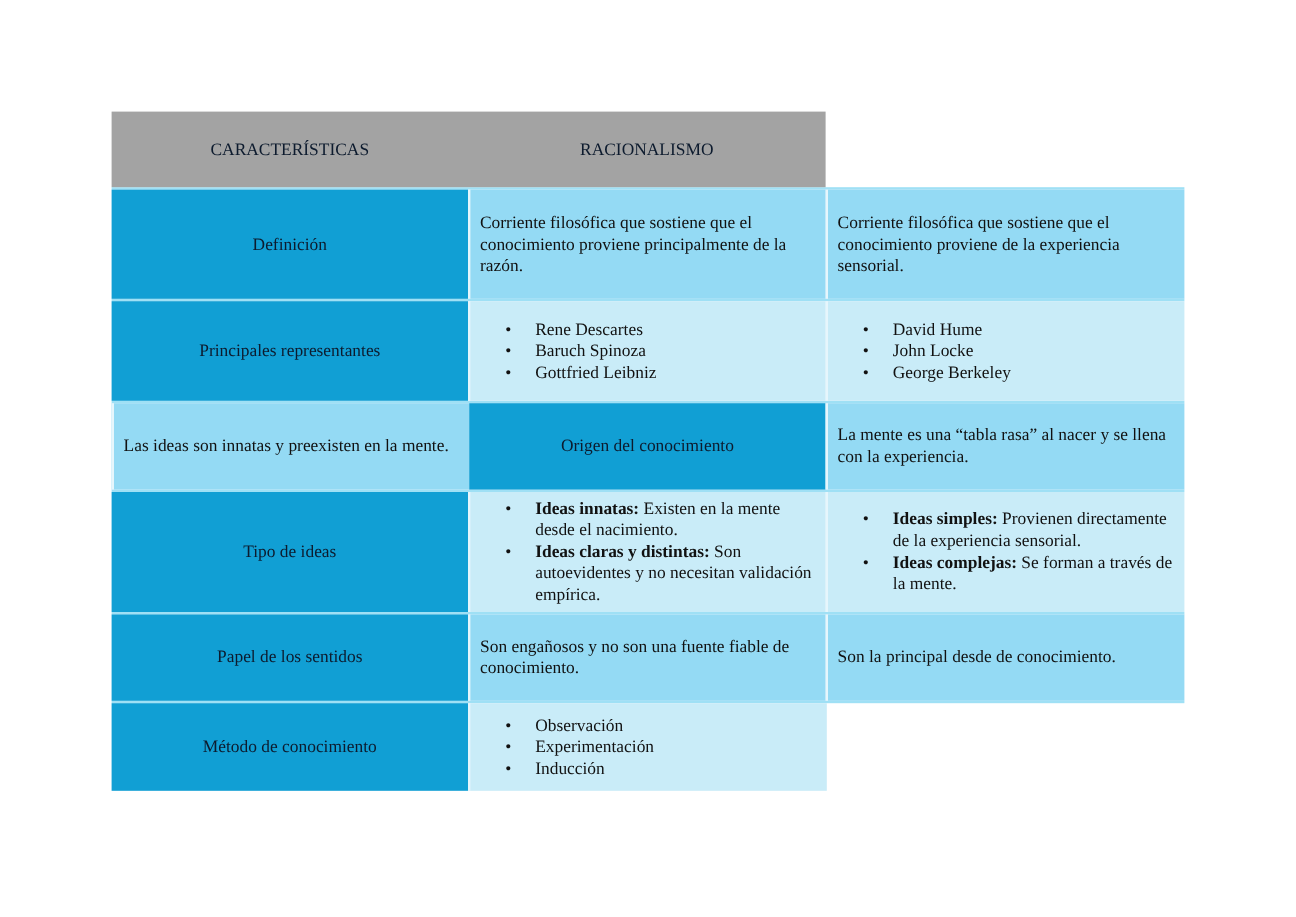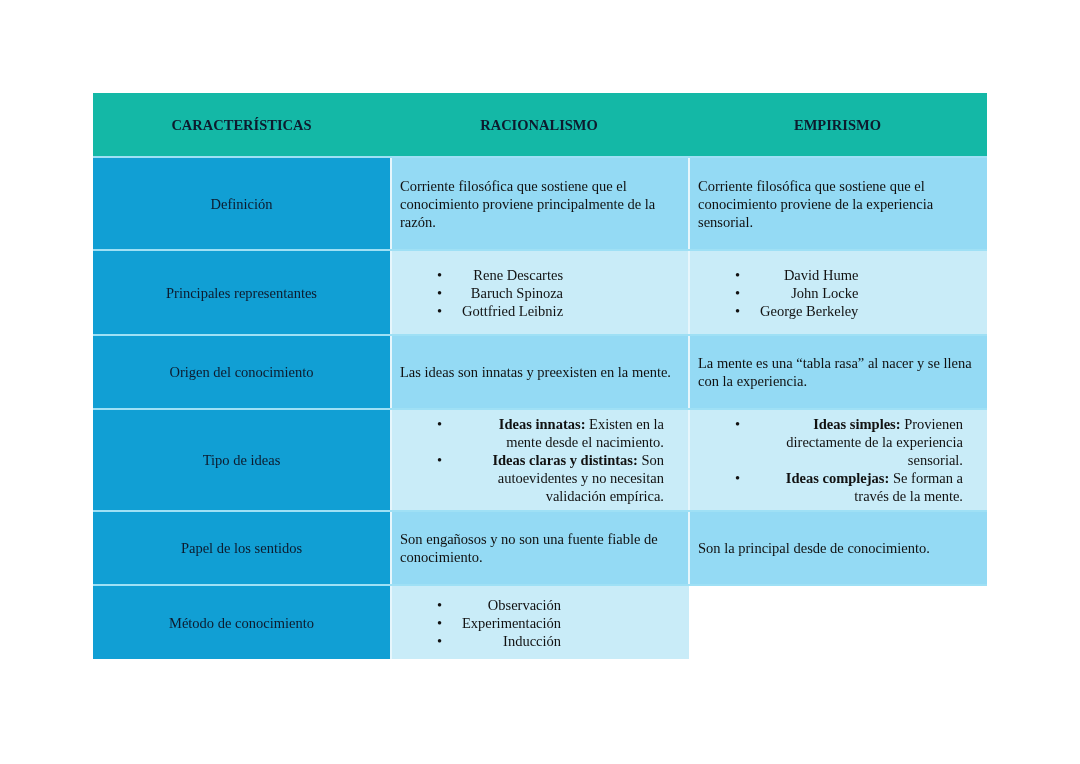--- a/index.html
+++ b/index.html
@@ -15,41 +15,40 @@
     }
     .row { display: flex; }
     .cell {
       box-sizing: border-box;
       display: flex; align-items: center;
       font-size: 14.5px; line-height: 18px;
     }
     .c0 { width: 297px; justify-content: center; text-align: center; font-weight: normal; background: #119fd4; color: #0d1b2e; }
     .c1 { width: 298px; }
     .c2 { width: 299px; }
-    .hdr .cell { background: #14b8a6; justify-content: center; font-weight: bold; color: #0d1b2e; height: 63px; }
+    .hdr .cell { background: #a3a3a3; justify-content: center; font-weight: normal; color: #0d1b2e; height: 63px; }
     .row { border-top: 2px solid #9fe0f5; }
     .hdr { border-top: none; }
     .c1, .c2 { padding: 0 8px; border-left: 2px solid #e6f6fc; }
     .odd .c1, .odd .c2 { background: #94daf4; }
     .even .c1, .even .c2 { background: #c9ecf8; }
-    ul { margin: 16px; padding-left: 46px; list-style: none; text-align: right; }
+    ul { margin: 0; padding-left: 46px; list-style: none; }
     li { position: relative; }
     li::before {
       content: "\2022"; position: absolute; left: -25px; top: 0;
     }
     b { font-weight: bold; }
   </style>
 </head>
 <body>
 
 <div class="table">
   <div class="row hdr">
     <div class="cell c0">CARACTERÍSTICAS</div>
     <div class="cell c1" style="justify-content:center;border-left:none;">RACIONALISMO</div>
-    <div class="cell c2" style="justify-content:center;border-left:none;">EMPIRISMO</div>
   </div>
 
   <div class="row odd" style="height:91px">
     <div class="cell c0">Definición</div>
     <div class="cell c1">Corriente filosófica que sostiene que el conocimiento proviene principalmente de la razón.</div>
     <div class="cell c2">Corriente filosófica que sostiene que el conocimiento proviene de la experiencia sensorial.</div>
   </div>
 
   <div class="row even" style="height:83px">
     <div class="cell c0">Principales representantes</div>
@@ -63,22 +62,22 @@
     <div class="cell c2">
       <ul>
         <li>David Hume</li>
         <li>John Locke</li>
         <li>George Berkeley</li>
       </ul>
     </div>
   </div>
 
   <div class="row odd" style="height:72px">
+    <div class="cell c1">Las ideas son innatas y preexisten en la mente.</div>
     <div class="cell c0">Origen del conocimiento</div>
-    <div class="cell c1">Las ideas son innatas y preexisten en la mente.</div>
     <div class="cell c2">La mente es una “tabla rasa” al nacer y se llena con la experiencia.</div>
   </div>
 
   <div class="row even" style="height:100px">
     <div class="cell c0">Tipo de ideas</div>
     <div class="cell c1">
       <ul>
         <li><b>Ideas innatas:</b><span> Existen en la mente desde el nacimiento.</span></li>
         <li><b>Ideas claras y distintas:</b><span> Son autoevidentes y no necesitan validación empírica.</span></li>
       </ul>

